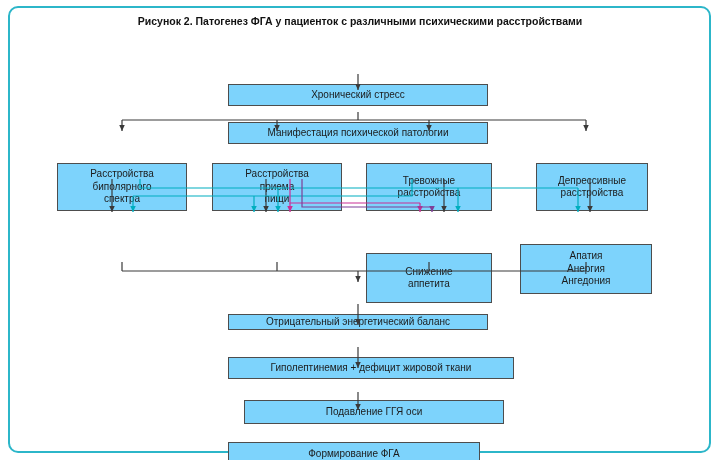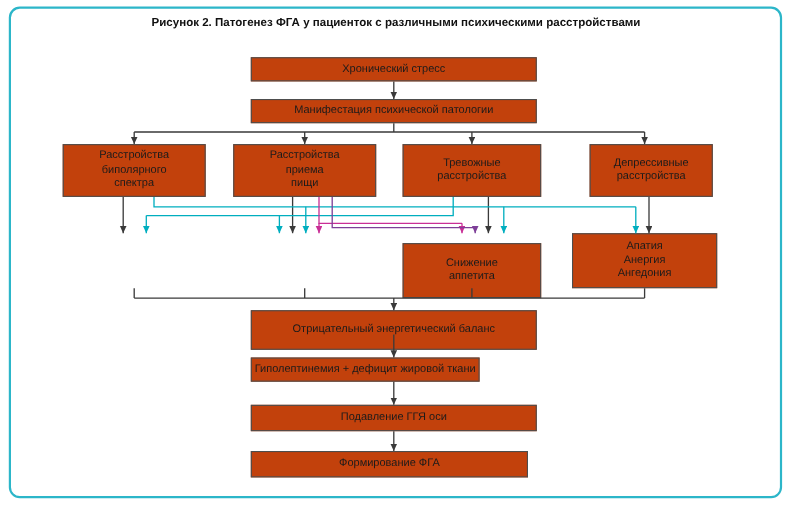--- a/index.html
+++ b/index.html
@@ -9,23 +9,23 @@
   }
   .frame{
     position:absolute;left:8px;top:6px;width:703px;height:447px;
     border:2px solid var(--c-frame,#2cb6c9);border-radius:10px;box-sizing:border-box;
   }
   .title{
     position:absolute;top:15px;left:0;width:100%;text-align:center;
     font-size:10.5px;font-weight:bold;color:#111;
   }
   .box{
-    position:absolute;box-sizing:border-box;border:1px solid #4d4d4d;background:#c2410c;
+    position:absolute;box-sizing:border-box;border:1px solid #4d4d4d;background:#7dd3fc;
     display:flex;align-items:center;justify-content:center;text-align:center;
-    font-size:10px;line-height:1.25;color:#1b1b1b;white-space:pre-line;padding:2px;
+    font-size:10px;line-height:1.25;color:#1b1b1b;white-space:pre-line;padding:2px;margin-top:32px;
   }
   svg.wires{position:absolute;left:0;top:0;pointer-events:none;}
   path.ln{fill:none;stroke-width:1.2;}
   .c-line path{stroke:var(--c-line,#3a3a3a);}
   .c-teal path{stroke:var(--c-teal,#00aebf);}
   .c-magenta path{stroke:var(--c-magenta,#c92f96);}
   .c-purple path{stroke:var(--c-purple,#7e3f98);}
 </style>
 </head>
 <body>
@@ -47,23 +47,23 @@
 расстройства</div>
   <div class="box" style="left:536px;top:131px;width:112px;height:48px">Депрессивные
 расстройства</div>
 
   <div class="box" style="left:366px;top:221px;width:126px;height:50px">Снижение
 аппетита</div>
   <div class="box" style="left:520px;top:212px;width:132px;height:50px">Апатия
 Анергия
 Ангедония</div>
 
-  <div class="box" style="left:228px;top:282px;width:260px;height:36px">Отрицательный энергетический баланс</div>
-  <div class="box" style="left:228px;top:325px;width:208px;height:22px">Гиполептинемия + дефицит жировой ткани</div>
-  <div class="box" style="left:228px;top:368px;width:260px;height:24px">Подавление ГГЯ оси</div>
+  <div class="box" style="left:228px;top:282px;width:260px;height:16px">Отрицательный энергетический баланс</div>
+  <div class="box" style="left:228px;top:325px;width:286px;height:22px">Гиполептинемия + дефицит жировой ткани</div>
+  <div class="box" style="left:244px;top:368px;width:260px;height:24px">Подавление ГГЯ оси</div>
   <div class="box" style="left:228px;top:410px;width:252px;height:24px">Формирование ФГА</div>
 
   <svg class="wires" width="720" height="460" viewBox="0 0 720 460">
     <defs>
       <marker id="m-line" markerUnits="userSpaceOnUse" markerWidth="8" markerHeight="7" refX="6.5" refY="3" orient="auto">
         <path d="M0,0 L6.5,3 L0,6 Z" fill="#3a3a3a"></path>
       </marker>
       <marker id="m-teal" markerUnits="userSpaceOnUse" markerWidth="8" markerHeight="7" refX="6.5" refY="3" orient="auto">
         <path d="M0,0 L6.5,3 L0,6 Z" fill="#00aebf"></path>
       </marker>

